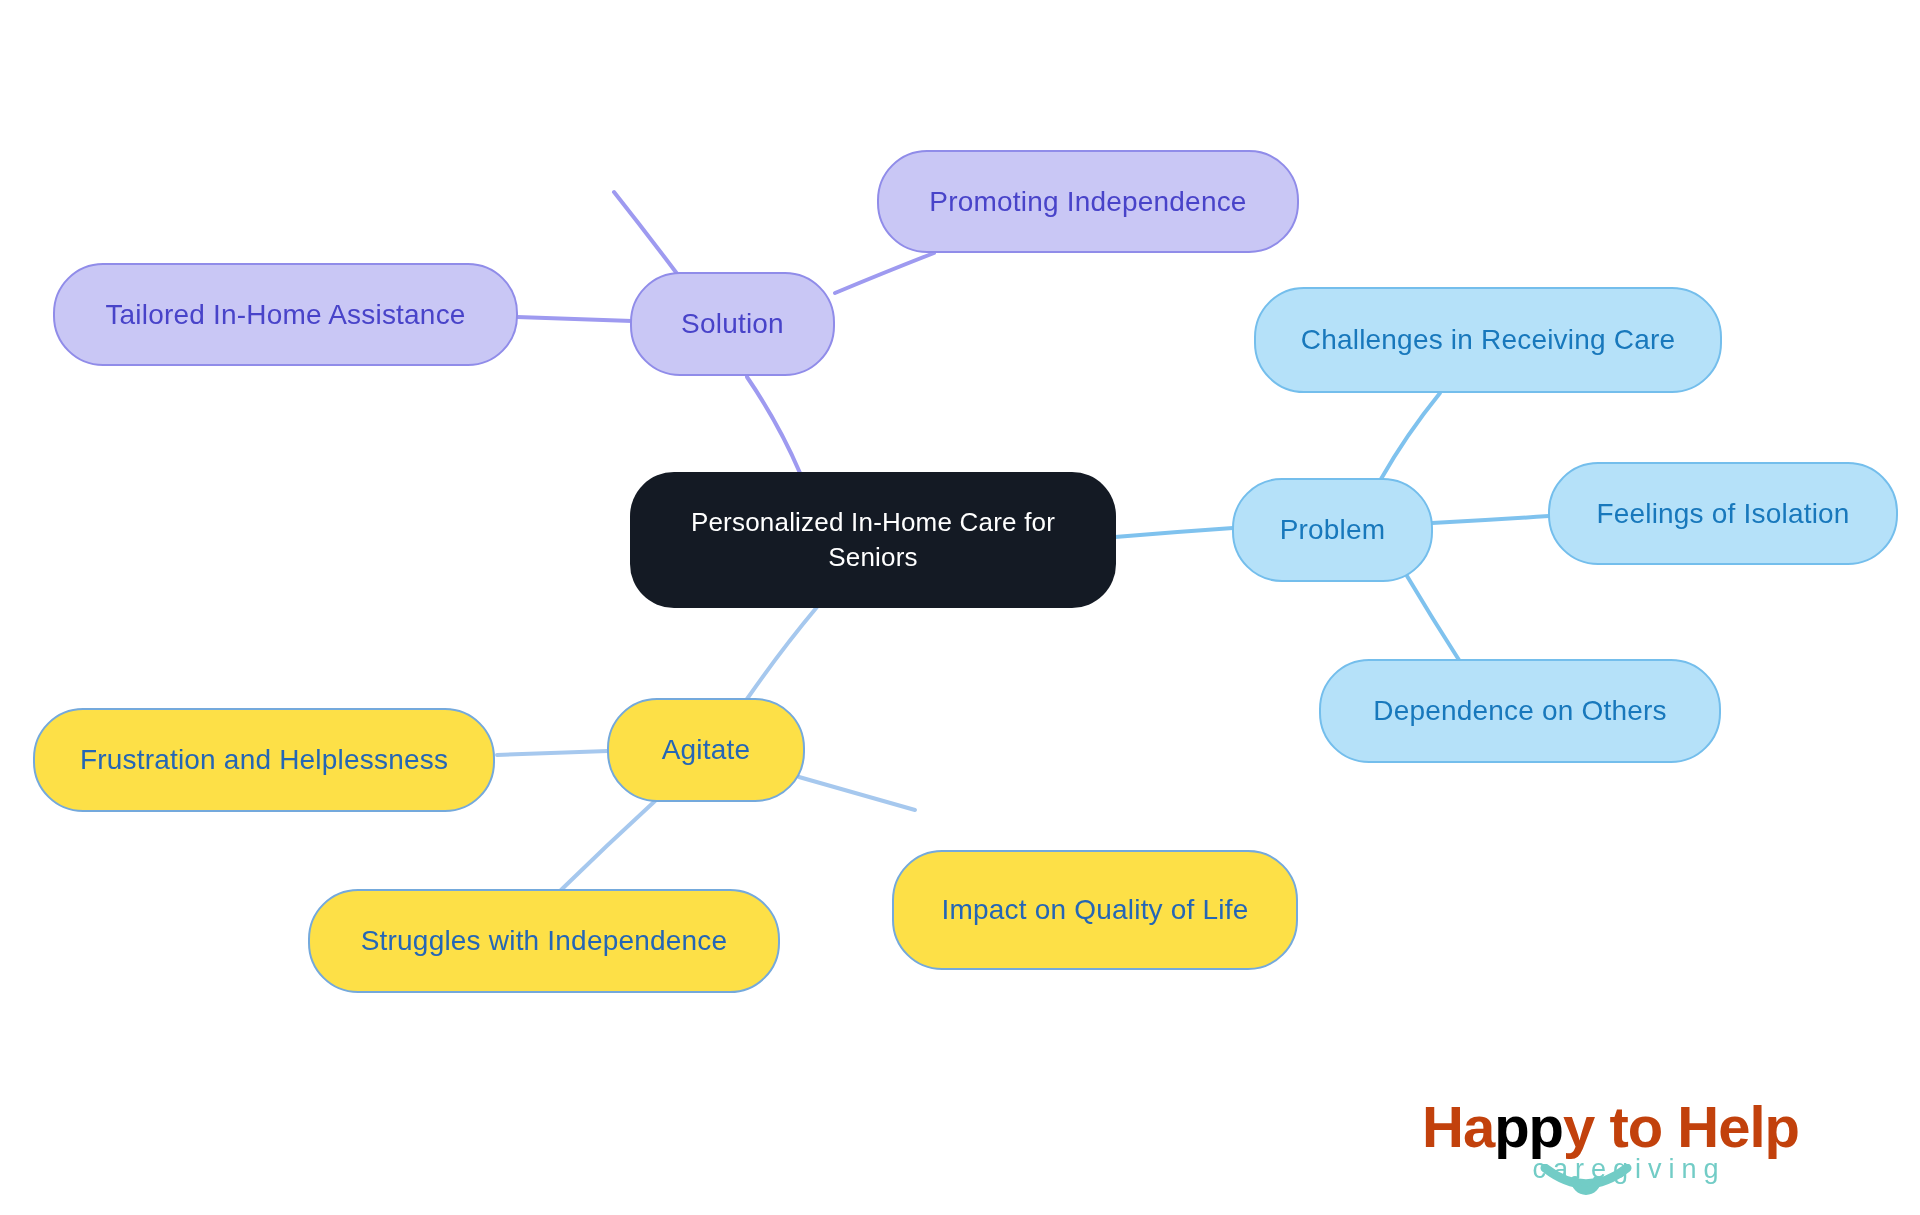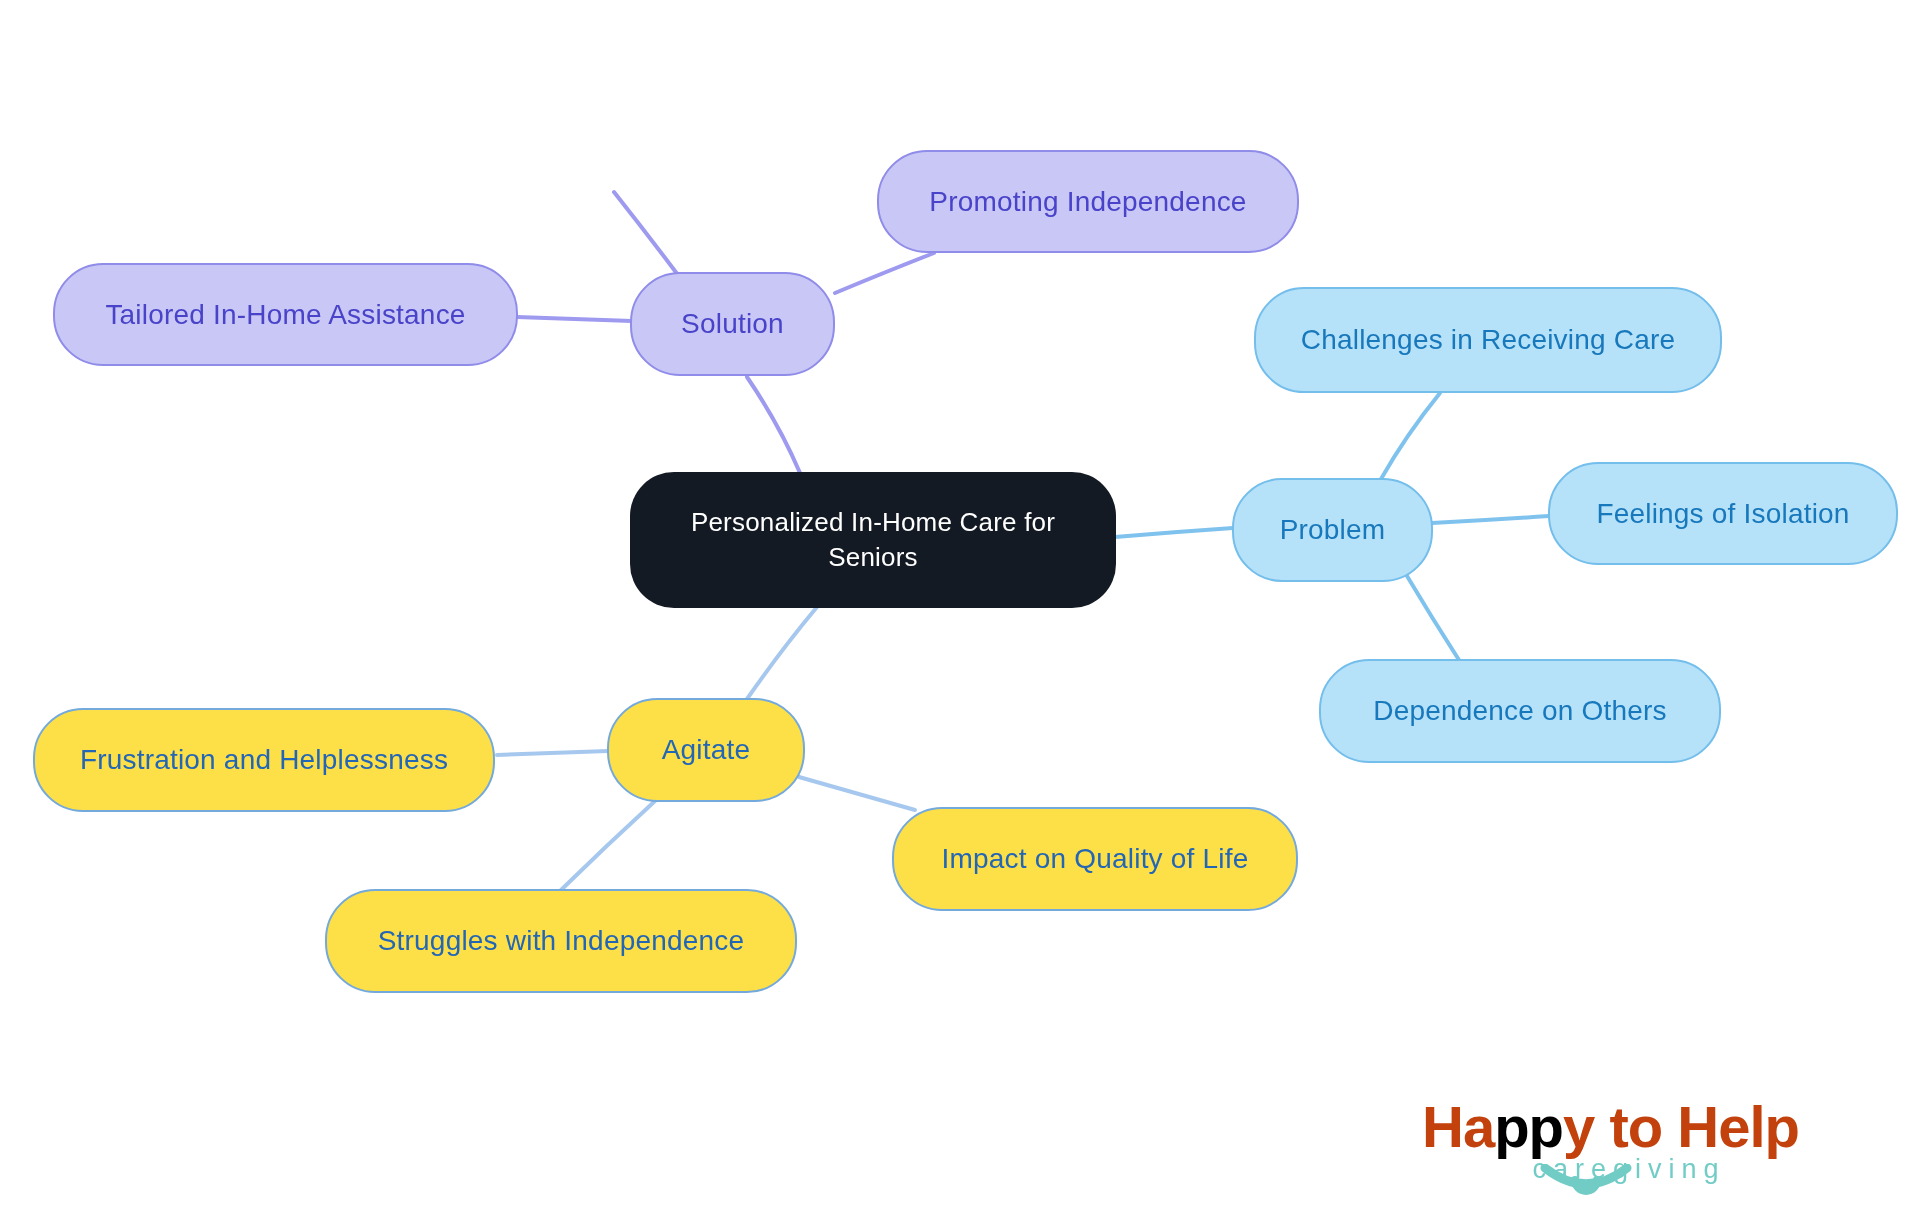--- a/index.html
+++ b/index.html
@@ -146,24 +146,24 @@
   <div class="node branch-problem" style="left:1319px; top:659px; width:402px; height:104px;">
     <span>Dependence on Others</span>
   </div>
 
   <div class="node branch-agitate" style="left:607px; top:698px; width:198px; height:104px;">
     <span>Agitate</span>
   </div>
   <div class="node branch-agitate" style="left:33px; top:708px; width:462px; height:104px;">
     <span>Frustration and Helplessness</span>
   </div>
-  <div class="node branch-agitate" style="left:892px; top:807px; width:406px; height:104px;">
+  <div class="node branch-agitate" style="left:892px; top:850px; width:406px; height:120px;">
     <span>Impact on Quality of Life</span>
   </div>
-  <div class="node branch-agitate" style="left:325px; top:889px; width:472px; height:104px;">
+  <div class="node branch-agitate" style="left:308px; top:889px; width:472px; height:104px;">
     <span>Struggles with Independence</span>
   </div>
 
   <div class="logo">
     <div class="logo-wordmark">
       <span class="logo-coral">Ha</span><span class="logo-teal">pp</span><span class="logo-coral">y to Help</span>
     </div>
     <svg class="logo-smile" viewBox="0 0 92 40">
       <g fill="none" stroke-linecap="round" stroke="#72CCC6">
         <path d="M 5,4 Q 46,36 87,4" stroke-width="9"></path>

